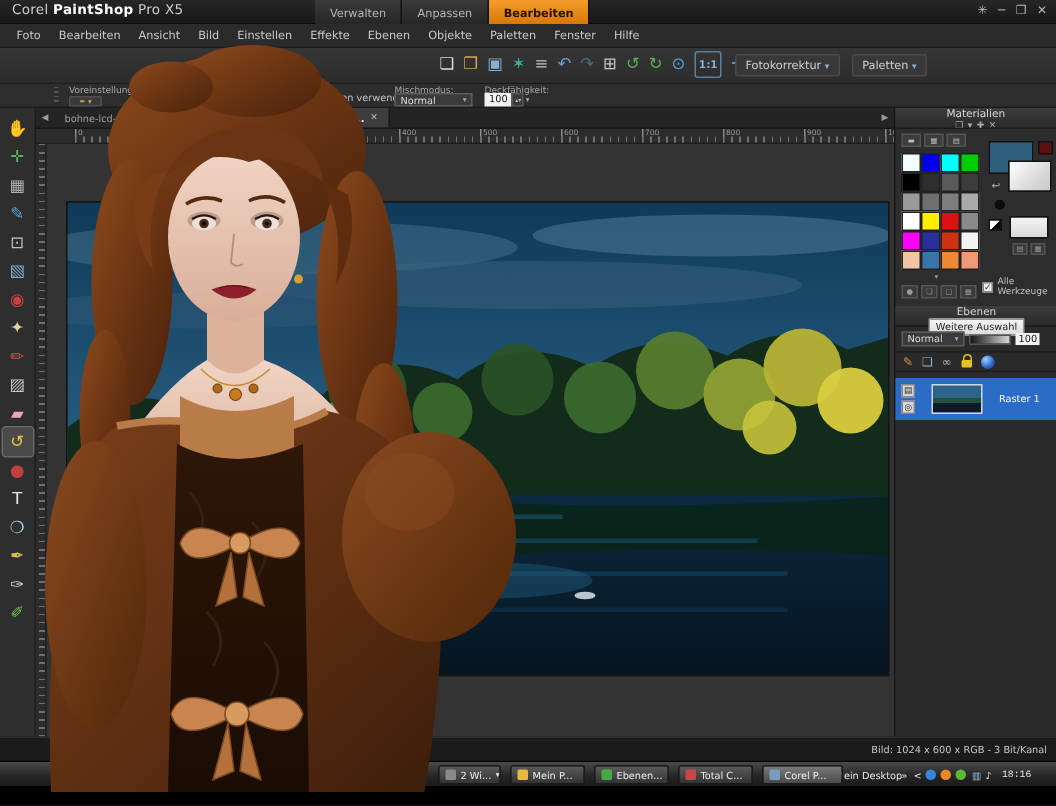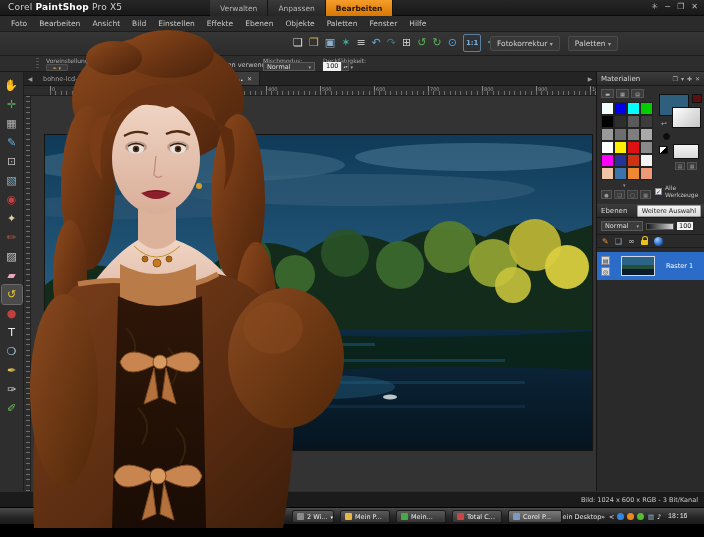--- a/index.html
+++ b/index.html
@@ -76,21 +76,21 @@
     background:repeating-linear-gradient(to right,#6f6f6f 0 1px,transparent 1px 5.4px); }
   .rlabel { position:absolute; top:0; font-size:5px; color:#9a9a9a; border-left:1px solid #8a8a8a; height:9px; padding-left:1px; line-height:6px;}
   .vruler { position:absolute; left:0; top:10px; width:7px; bottom:0; background:#2c2c2c; border-right:1px solid #1e1e1e; }
   .vruler::after { content:""; position:absolute; top:0; bottom:0; right:0; width:4px;
     background:repeating-linear-gradient(to bottom,#6f6f6f 0 1px,transparent 1px 5.4px); }
   .photo { position:absolute; left:21px; top:49px; width:547px; height:315px; box-shadow:0 0 0 1px #151515; }
 
   
   .rpanel { position:absolute; left:596px; top:72px; width:108px; height:419px; background:#2d2d2d; border-left:1px solid #161616; }
   .phead { height:14px; background:linear-gradient(#3c3c3c,#2a2a2a); display:flex; align-items:center;
-    justify-content:space-between; padding:0 4px; border-bottom:1px solid #1a1a1a; }
+    justify-content:space-between; padding:0 4px; border-bottom:1px solid #1a1a1a;flex-direction:column; }
   .phead .ptitle { font-size:7px; color:#d8d8d8; }
   .phead .picons { display:flex; gap:3px; }
   .phead .picons span { font-size:6px; color:#aaa; }
   .view-tabs { display:flex; gap:2px; padding:3px 0 2px 4px; }
   .view-tabs span { width:13px; height:9px; background:#3c3c3c; border:1px solid #555; font-size:5px;
     color:#bbb; display:flex; align-items:center; justify-content:center; }
   .sw-grid { position:absolute; left:4px; top:30px; width:53px; display:grid; grid-template-columns:repeat(4,13px); }
   .sw { width:13px; height:13px; border:1px solid #222; }
   .sw-caret { position:absolute; left:26px; top:110px; font-size:5px; color:#999; }
   .style-row { position:absolute; left:4px; top:118px; display:flex; gap:2px; }
@@ -444,21 +444,21 @@
         <span class="tkicon" style="background: rgb(138, 138, 138);"></span>
         <span>2 Wi...</span>
         <span style="font-size: 5px;">▾</span>
       </div>
       <div class="tkb" style="left: 340px; width: 50px;">
         <span class="tkicon" style="background: rgb(232, 184, 64);"></span>
         <span>Mein P...</span>
       </div>
       <div class="tkb" style="left: 396px; width: 50px;">
         <span class="tkicon" style="background: rgb(68, 170, 68);"></span>
-        <span>Mein...</span>
+        <span>Ebenen...</span>
       </div>
       <div class="tkb" style="left: 452px; width: 50px;">
         <span class="tkicon" style="background: rgb(204, 68, 68);"></span>
         <span>Total C...</span>
       </div>
       <div class="tkb active" style="left: 508px; width: 54px;">
         <span class="tkicon" style="background: rgb(122, 154, 192);"></span>
         <span>Corel P...</span>
       </div>
     </div>

